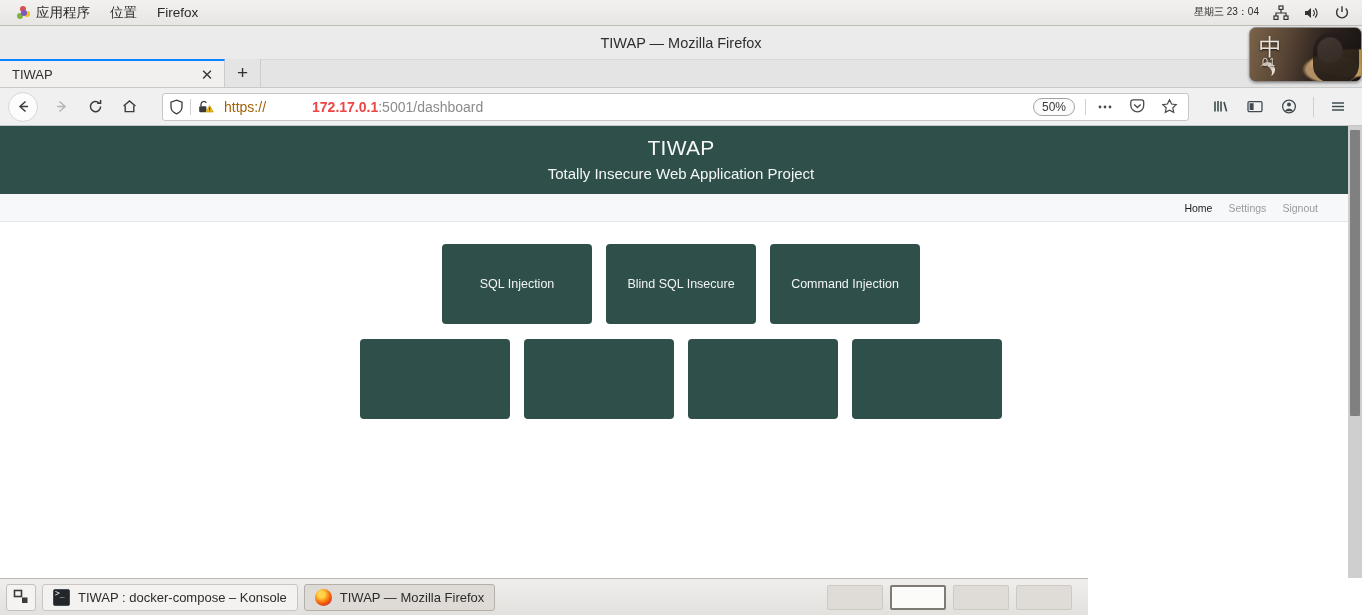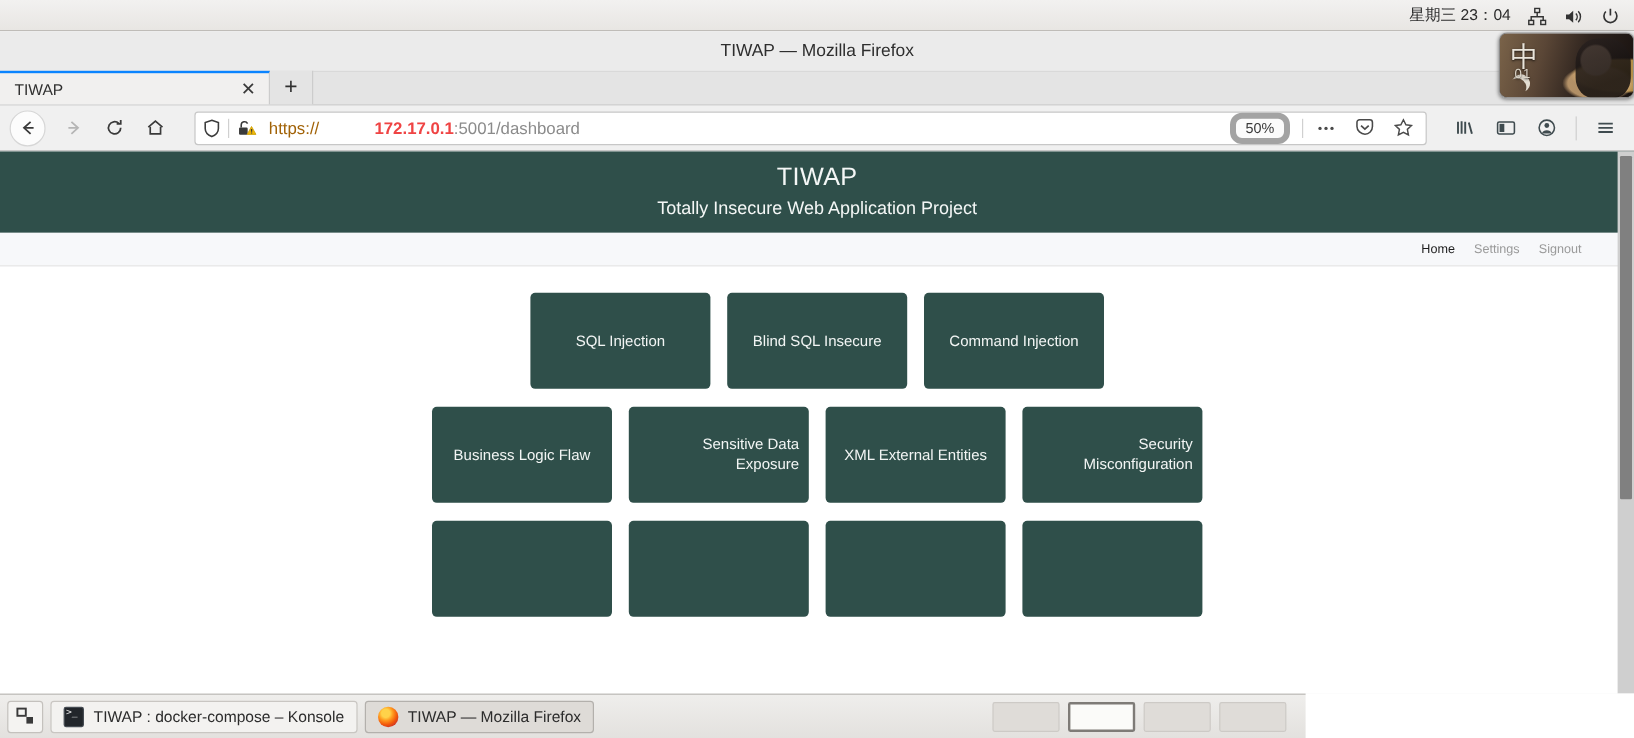--- a/index.html
+++ b/index.html
@@ -27,22 +27,22 @@
   .app-logo-icon { display: inline-block; width: 14px; height: 14px; position: relative; }
   .app-logo-icon i {
     position: absolute; width: 6px; height: 6px; border-radius: 50%;
   }
   .app-logo-icon i:nth-child(1) { background: #d94f4f; left: 4px; top: 0px; }
   .app-logo-icon i:nth-child(2) { background: #f0c419; left: 8px; top: 5px; }
   .app-logo-icon i:nth-child(3) { background: #7cb342; left: 1px; top: 7px; }
   .app-logo-icon i:nth-child(4) { background: #7e57c2; left: 5px; top: 4px; }
 
   .panel-right {
-    margin-left: auto; display: flex; align-items: flex-end; gap: 14px;
-    padding-right: 12px; font-size: 13px; color: #2b2b2b;
+    margin-left: auto; display: flex; align-items: flex-start; gap: 14px;
+    padding-right: 12px; font-size: 10px; color: #2b2b2b;
   }
   .tray-icon { display: flex; align-items: center; justify-content: center; }
 
   
   .ime-popup {
     position: absolute; left: 1249px; top: 27px;
     width: 113px; height: 55px;
     border-radius: 7px;
     overflow: hidden;
     border: 1px solid #8b8b8b;
@@ -140,21 +140,21 @@
   .url-shield { color: #3c3c3c; display: flex; align-items: center; }
   .url-sep { width: 1px; height: 16px; background: #d0d0d0; }
   .url-lock { display: flex; align-items: center; }
   .url-text {
     flex: 1; font-size: 14px; color: #8b8b8b; white-space: nowrap; overflow: hidden;
     padding-left: 4px;
   }
   .url-text b { color: #ef4444; font-weight: bold; padding-left: 46px; }
   .url-text .scheme { color: #a16207; }
   .zoom-badge {
-    font-size: 12px; color: #3a3a3a; border: 5px solid #a3a3a3; border-radius: 10px;
+    font-size: 12px; color: #3a3a3a; border: 1px solid #a3a3a3; border-radius: 10px;
     padding: 1px 8px; background: #fbfbfb; margin-right: 4px;
   }
   .url-icon {
     width: 26px; height: 24px; display: flex; align-items: center; justify-content: center;
     color: #4a4a4a;
   }
   .toolbar-right { display: flex; align-items: center; gap: 2px; padding-left: 8px; }
   .toolbar-right .url-icon { width: 32px; height: 28px; }
   .tb-sep { width: 1px; height: 20px; background: #cfcfcf; margin: 0 6px; }
 
@@ -177,21 +177,21 @@
   .navstrip a.active { color: #1d1d1d; font-weight: normal; }
   .navstrip a { color: #9a9a9a; text-decoration: none; }
 
   .cards-area { padding-top: 22px; }
   .card-row {
     display: flex; justify-content: center; gap: 14px; margin-bottom: 15px;
   }
   .card {
     width: 150px; height: 80px; background: #2f4f4a; border-radius: 4px;
     color: #f2f5f4; font-size: 12.5px; line-height: 1.35;
-    display: flex; align-items: center; justify-content: center; text-align: right;
+    display: flex; align-items: center; justify-content: center; text-align: left;
     padding: 6px 8px;
   }
 
   .page-footer {
     position: absolute; left: 0; right: 0; bottom: 0;
     background: #2f4f4a; color: #dfe7e5;
     height: 24px; display: flex; align-items: center; justify-content: center;
     font-size: 9.5px;
   }
 
@@ -240,20 +240,37 @@
   }
   .ws {
     width: 56px; height: 25px; background: #dfdcd8; border: 1px solid #cdcac6; border-radius: 2px;
   }
   .ws.active { background: #fbfbf9; border: 2px solid #7e7b77; }
 </style>
 </head>
 <body>
 
 <div class="desktop-panel">
+  <div class="panel-left">
+    <div class="panel-menu">
+      <span class="app-logo-icon">
+        <i></i>
+          <i></i>
+          <i></i>
+          <i></i>
+      </span>
+      <span>应用程序</span>
+    </div>
+    <div class="panel-menu">
+      <span>位置</span>
+    </div>
+    <div class="panel-menu">
+      <span>Firefox</span>
+    </div>
+  </div>
   <div class="panel-right">
     <span>星期三 23：04</span>
     <span class="tray-icon">
       <svg width="16" height="16" viewBox="0 0 16 16">
         <rect x="6" y="1" width="4" height="3.4" fill="none" stroke="#333" stroke-width="1.2"></rect>
         <rect x="1" y="11" width="4" height="3.4" fill="none" stroke="#333" stroke-width="1.2"></rect>
         <rect x="11" y="11" width="4" height="3.4" fill="none" stroke="#333" stroke-width="1.2"></rect>
         <path d="M8 4.6 V8 M3 11 V8 H13 V11" fill="none" stroke="#333" stroke-width="1.2"></path>
       </svg>
     </span>
@@ -402,26 +419,20 @@
       <a href="#">Signout</a>
     </div>
 
     <div class="cards-area">
       <div class="card-row">
         <div class="card">SQL Injection</div>
         <div class="card">Blind SQL Insecure</div>
         <div class="card">Command Injection</div>
       </div>
       <div class="card-row">
-        <div class="card">Business Logic Flaw</div>
-        <div class="card">Sensitive Data Exposure</div>
-        <div class="card">XML External Entities</div>
-        <div class="card">Security Misconfiguration</div>
-      </div>
-      <div class="card-row">
         <div class="card"></div>
         <div class="card"></div>
         <div class="card"></div>
         <div class="card"></div>
       </div>
     </div>
 
 
     <div class="scroll-track">
       <div class="scroll-thumb"></div>

